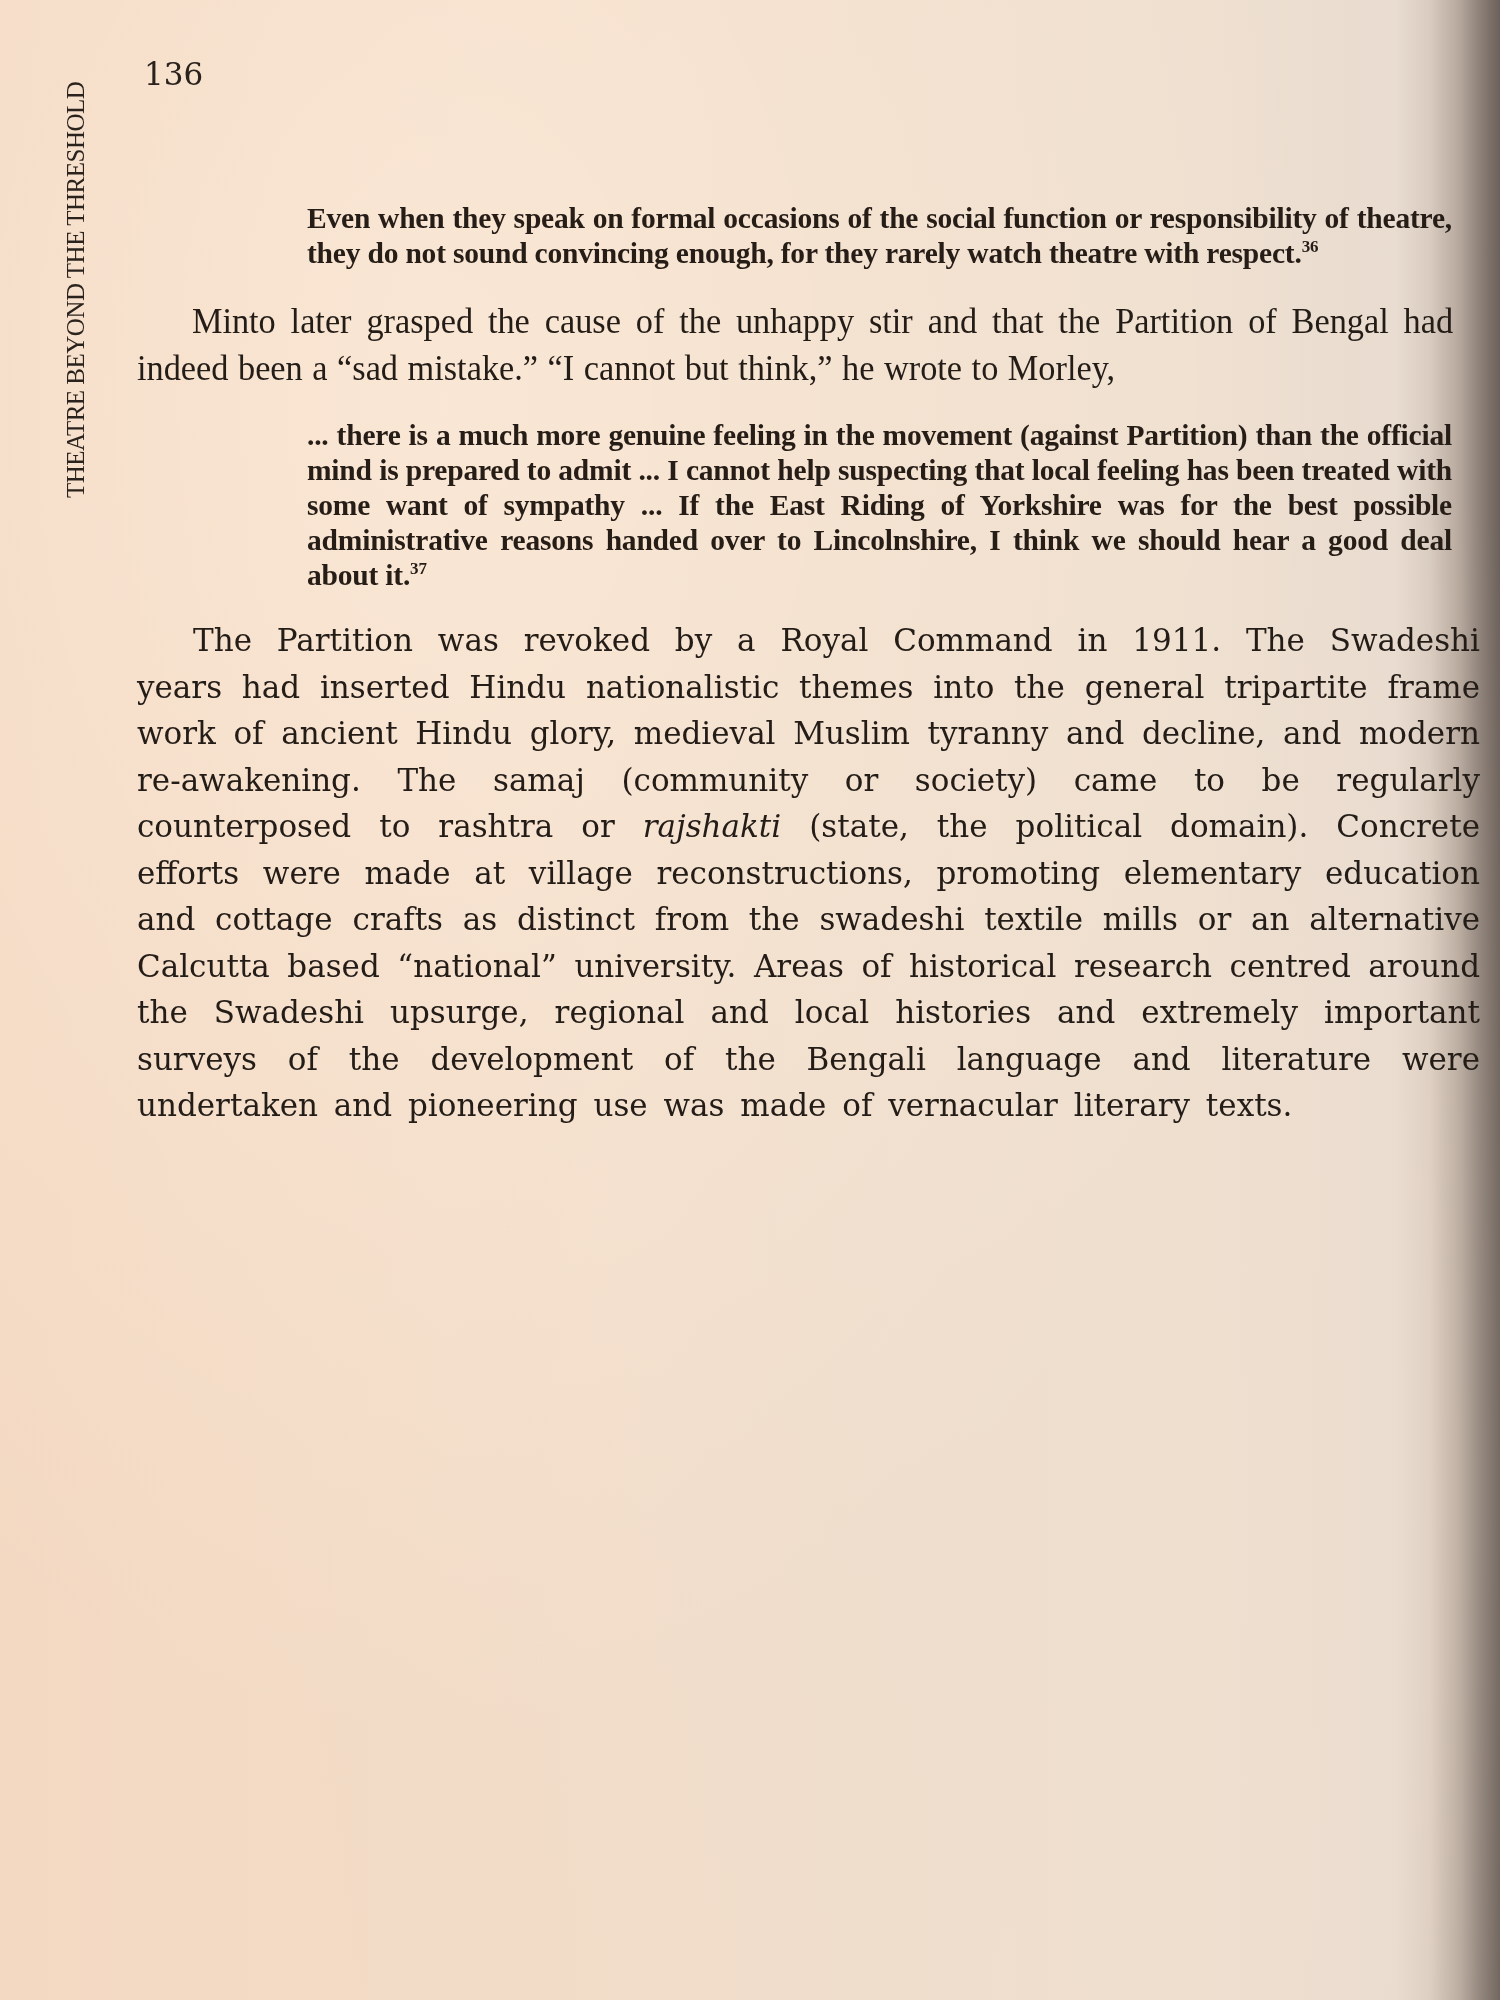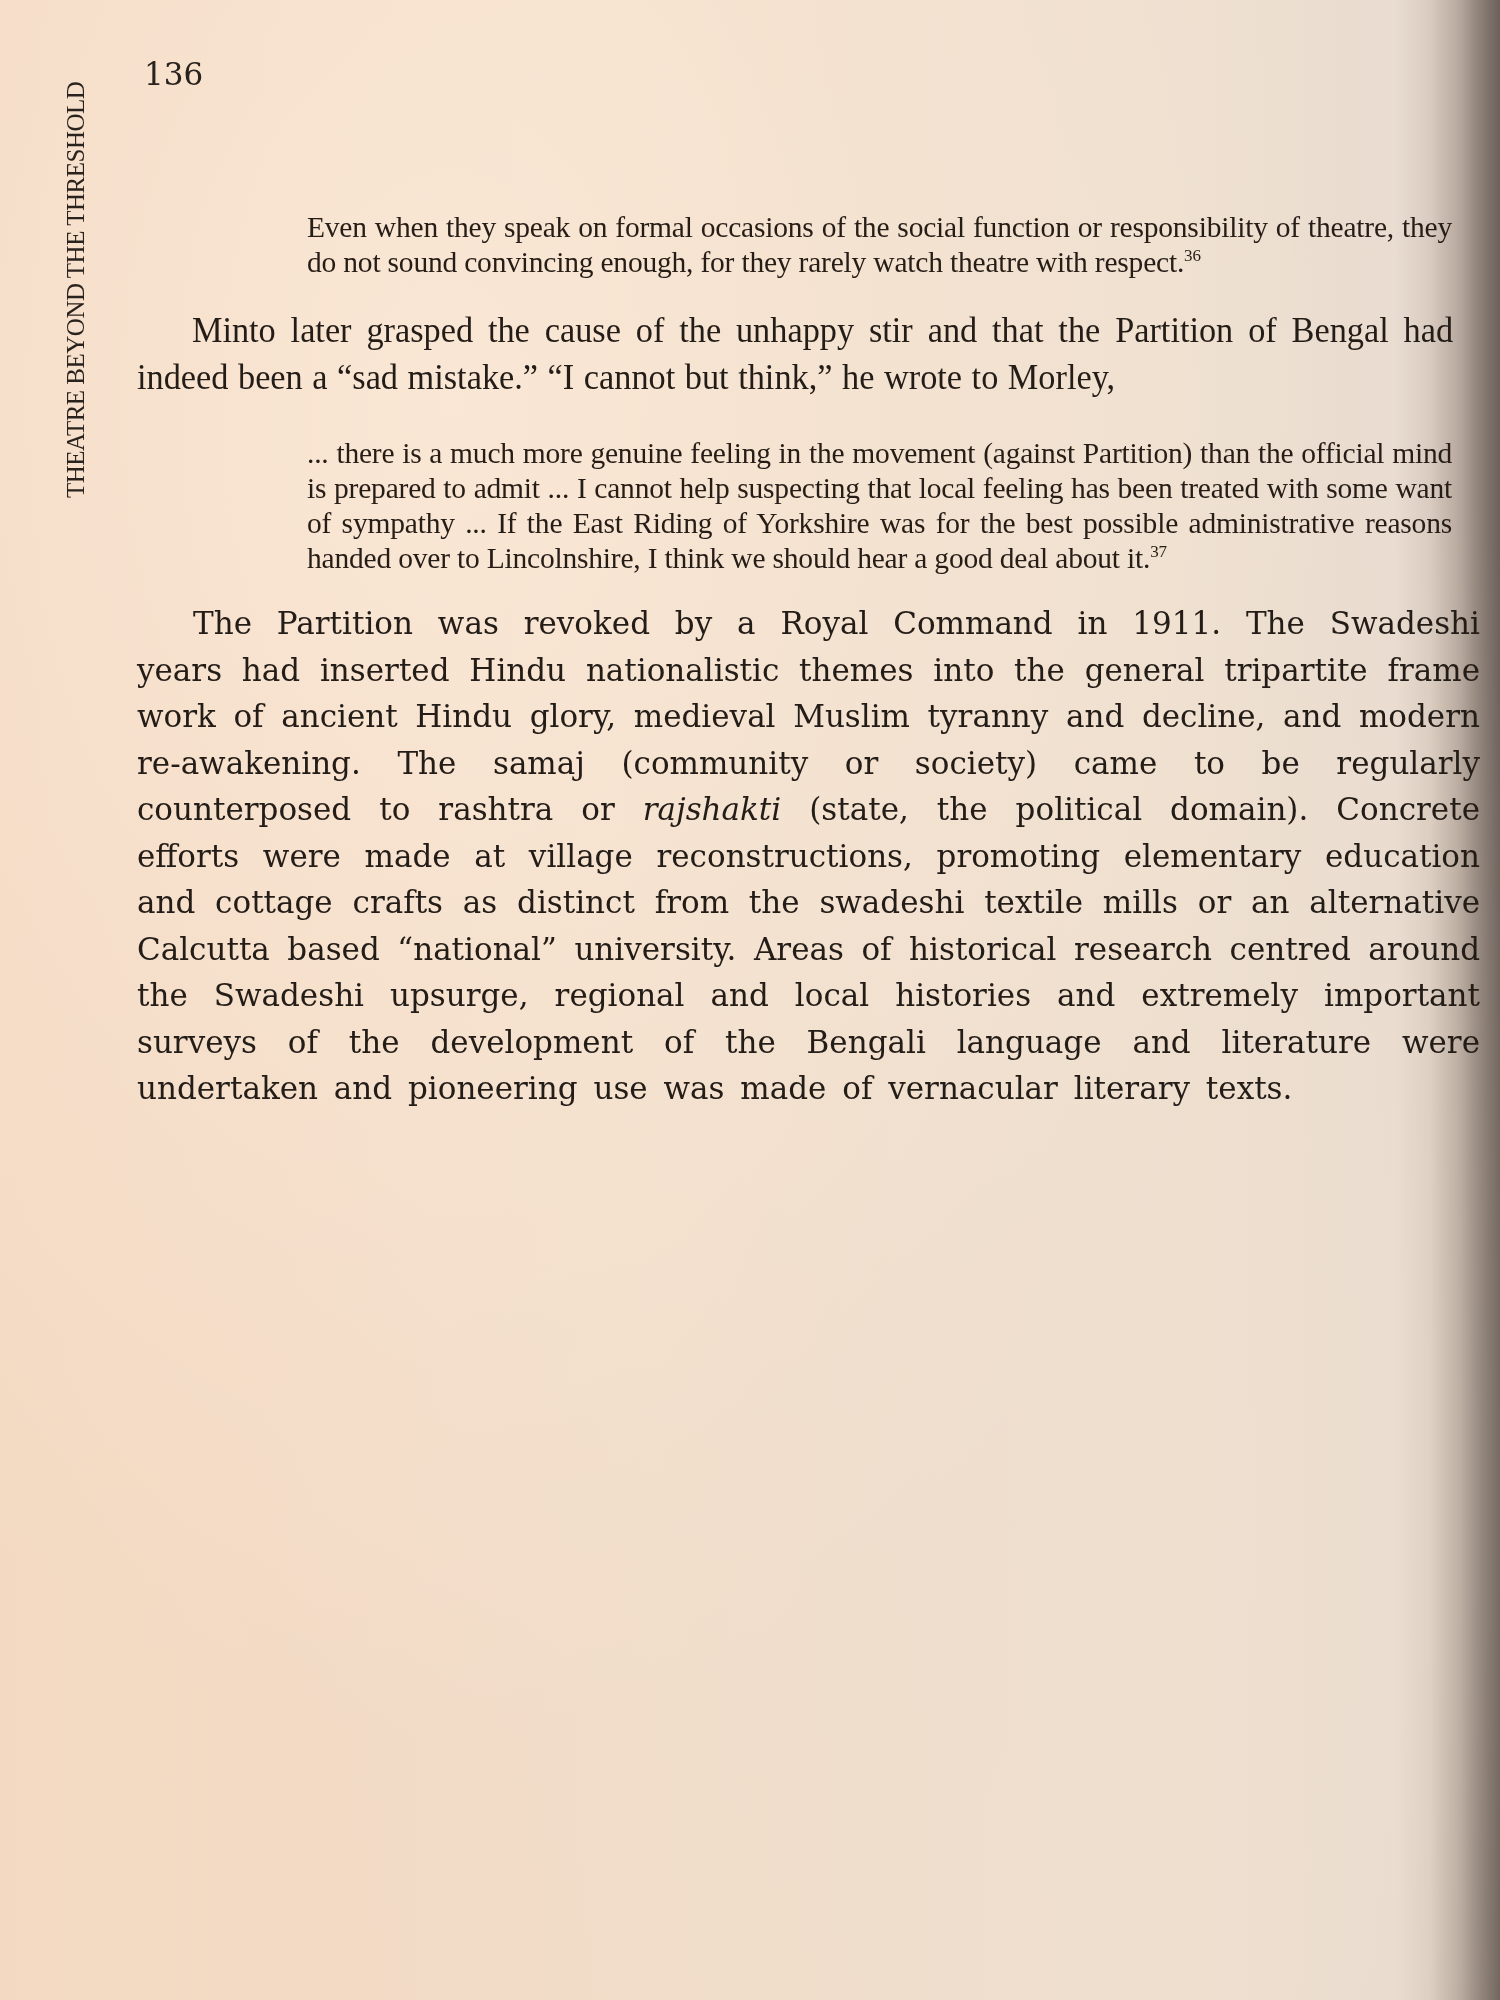--- a/index.html
+++ b/index.html
@@ -73,22 +73,22 @@
       font-family: "Liberation Serif", serif;
       font-size: 35px;
       word-spacing: 1px;
       transform: scaleX(0.98);
       transform-origin: 0 0;
     }
     .quote {
       font-family: "Liberation Serif", serif;
       font-size: 29.5px;
       line-height: 35px;
-      font-weight: normal;
-      margin: 13px 0 0 170px;
+      font-weight: bold;
+      margin: 4px 0 0 170px;
       width: 1145px;
       text-align: justify;
       text-align-last: left;
       color: #261d17;
       letter-spacing: -0.2px;
     }
     .quote sup, .para sup {
       font-size: 17px;
       line-height: 0;
     }

